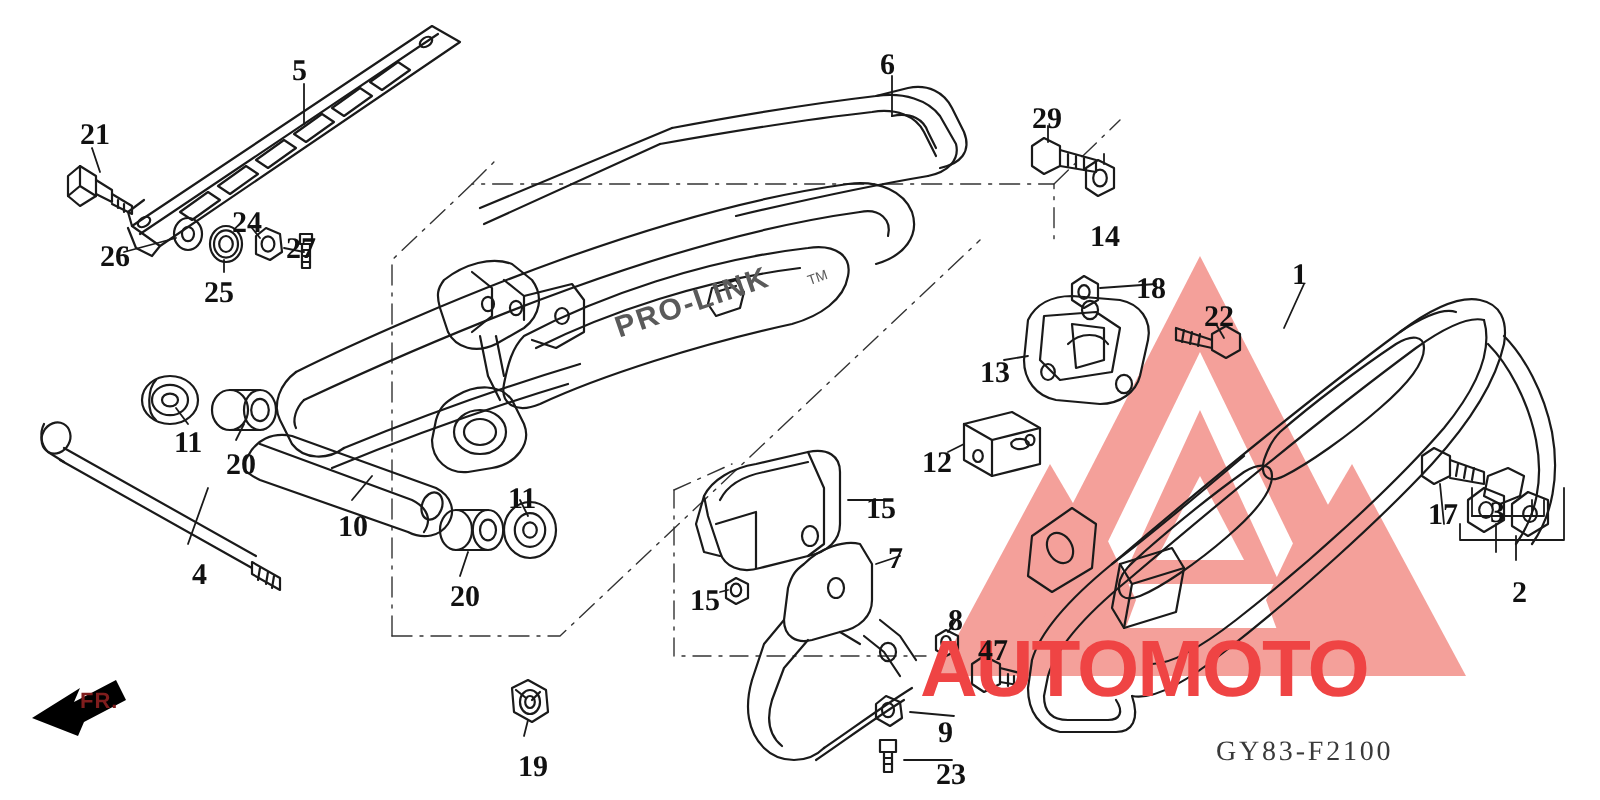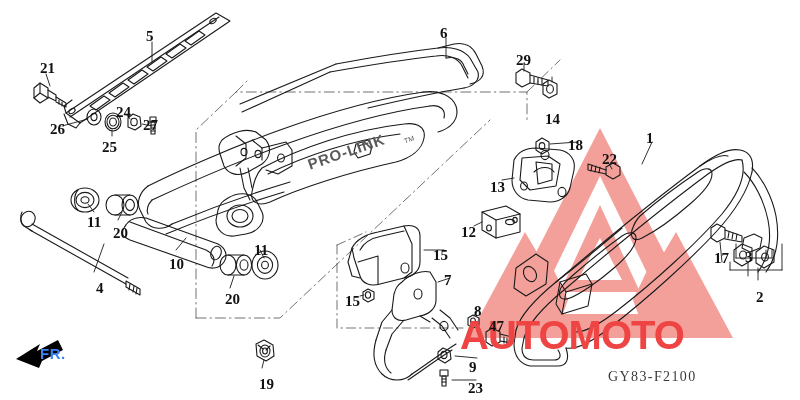--- a/index.html
+++ b/index.html
@@ -1,20 +1,20 @@
 <!DOCTYPE html>
 <html><head>
 <meta charset="utf-8">
 <style>
   html,body{margin:0;padding:0;background:#fff;}
   body{width:800px;height:400px;overflow:hidden;font-family:"Liberation Serif",serif;}
   #sheet{position:relative;width:800px;height:400px;background:#ffffff;}
   svg.layer{position:absolute;left:0;top:0;width:800px;height:400px;}
   .lbl{position:absolute;font-family:"Liberation Serif",serif;font-size:15px;font-weight:700;color:#111;line-height:1;white-space:nowrap;}
-  .fr{position:absolute;font-family:"Liberation Sans",sans-serif;font-size:15px;font-weight:700;color:#3b82f6;letter-spacing:.5px;}
+  .fr{position:absolute;font-family:"Liberation Sans",sans-serif;font-size:11px;font-weight:700;color:#7f1d1d;letter-spacing:.5px;}
   .code{position:absolute;font-family:"Liberation Serif",serif;font-size:14px;letter-spacing:1.4px;color:#3a3a3a;}
   .wm-text{position:absolute;font-family:"Liberation Sans",sans-serif;font-weight:700;font-size:40px;letter-spacing:-1px;}
 </style>
 </head>
 <body>
 
 <div id="sheet">
 
   <svg class="layer" viewBox="0 0 800 400">
     <g fill="#f4a09a">

